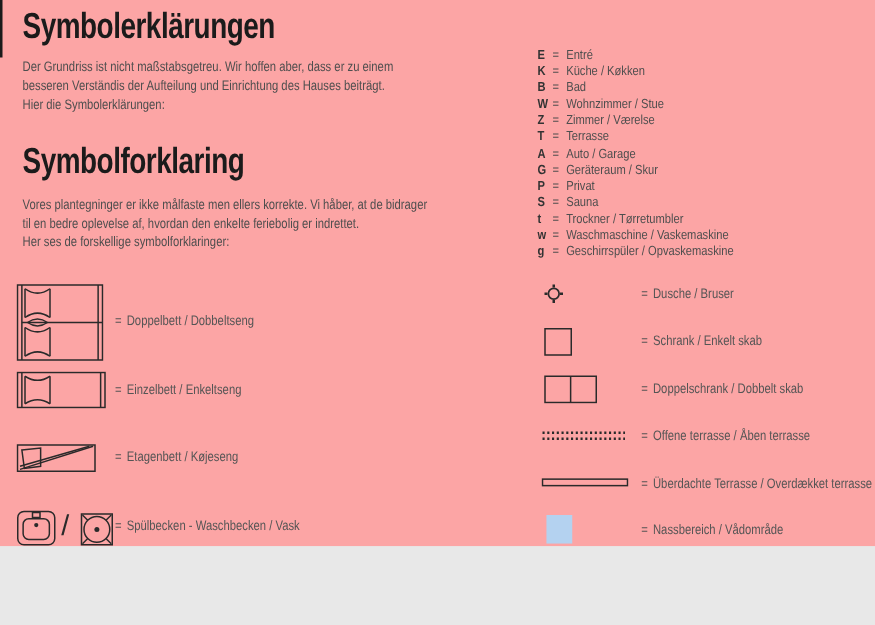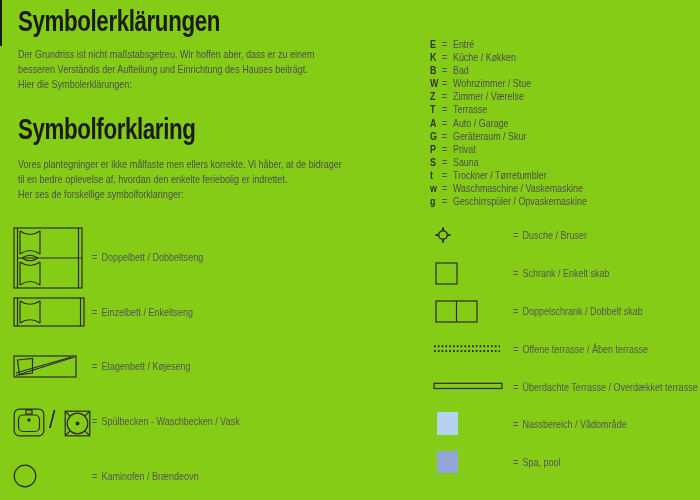--- a/index.html
+++ b/index.html
@@ -1,17 +1,17 @@
 <!DOCTYPE html>
 <html><head>
 <meta charset="utf-8">
 <style>
   html,body { margin:0; padding:0; background:#e8e8e8; }
   .page {
-    position:relative; width:700px; height:500px; background:#84cc16;
+    position:relative; width:700px; height:437px; background:#fca5a5;
     font-family:"Liberation Sans", sans-serif; overflow:hidden;
     color:#4e4e4e;
   }
   .abs { position:absolute; }
   .cond { transform:scaleX(0.82); transform-origin:0 0; white-space:nowrap; }
   h1.heading {
     margin:0; font-size:29px; font-weight:bold; color:#1b1b1b;
     letter-spacing:-0.5px; transform:scaleX(0.77); transform-origin:0 0;
     white-space:nowrap;
   }

